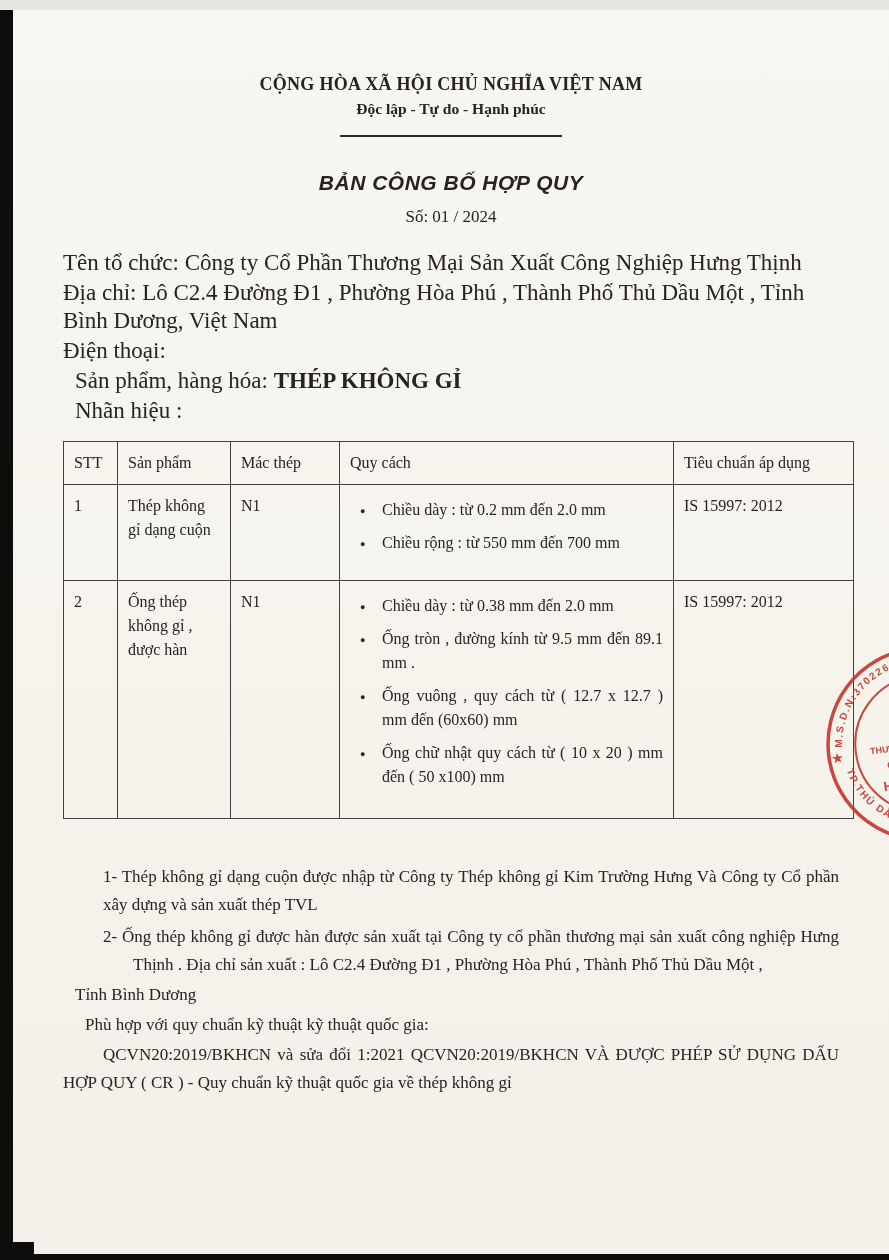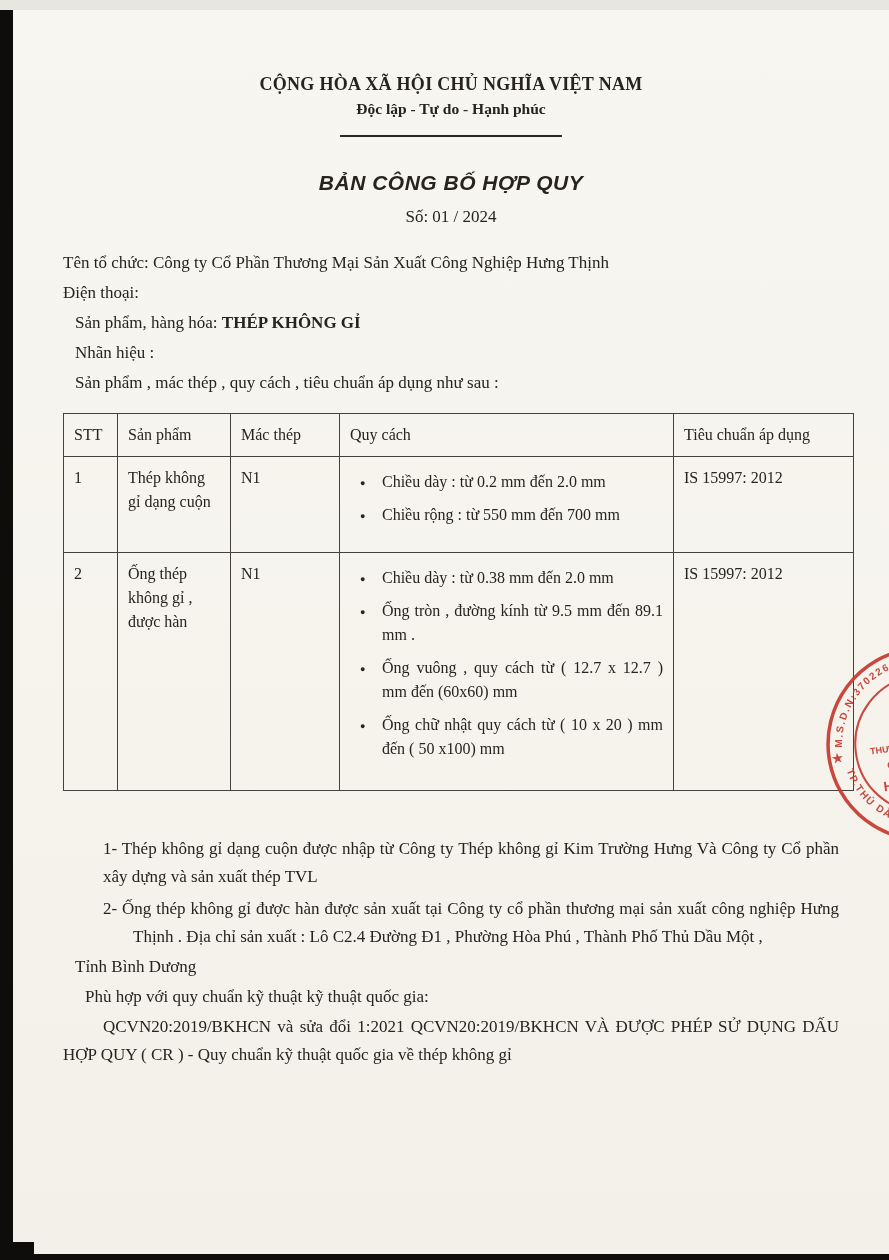--- a/index.html
+++ b/index.html
@@ -19,21 +19,21 @@
 
   .content { position:absolute; left:63px; top:64px; width:776px; }
 
   .h-nation { text-align:center; font-weight:bold; font-size:18px; letter-spacing:.3px; }
   .h-motto-wrap { text-align:center; margin-top:5px; }
   .h-motto { display:inline-block; font-weight:bold; font-size:15.5px; border-bottom:2px solid #2b2926; padding:0 16px 17px 16px; }
 
   .doc-title { text-align:center; font-weight:bold; font-size:21px; letter-spacing:.5px; margin-top:34px; font-family:"Liberation Sans","DejaVu Sans",sans-serif;font-style:italic; }
   .doc-number { text-align:center; font-size:17px; margin-top:12px; }
 
-  .para { font-size:17px; line-height:28px; }
+  .para { font-size:23px; line-height:28px; }
   .p-org { margin-top:22px; }
   .p-addr { margin-top:2px; }
   .p-phone { margin-top:2px; }
   .p-product, .p-brand, .p-intro { margin-top:2px; padding-left:12px; }
   .p-product strong { font-weight:bold; }
 
   table.spec { border-collapse:collapse; margin-top:16px; width:774px; table-layout:fixed; font-size:16px; }
   table.spec th, table.spec td { border:1.4px solid #46413c; vertical-align:top; padding:9px 10px; text-align:left; font-weight:normal; line-height:24px; }
   table.spec th { height:40px; }
   .c-stt, .th-stt { width:54px; text-align:center; }
@@ -78,24 +78,24 @@
 
     <div class="h-nation">CỘNG HÒA XÃ HỘI CHỦ NGHĨA VIỆT NAM</div>
     <div class="h-motto-wrap">
       <span class="h-motto">Độc lập - Tự do - Hạnh phúc</span>
     </div>
 
     <div class="doc-title">BẢN CÔNG BỐ HỢP QUY</div>
     <div class="doc-number">Số: 01 / 2024</div>
 
     <p class="para p-org">Tên tổ chức: Công ty Cổ Phần Thương Mại Sản Xuất Công Nghiệp Hưng Thịnh</p>
+    <p class="para p-addr">Địa chỉ: Lô C2.4 Đường Đ1 , Phường Hòa Phú , Thành Phố Thủ Dầu Một , Tỉnh Bình Dương, Việt Nam</p>
     <p class="para p-phone">Điện thoại:</p>
     <p class="para p-product"><span>Sản phẩm, hàng hóa:</span> <strong>THÉP KHÔNG GỈ</strong></p>
     <p class="para p-brand">Nhãn hiệu :</p>
-    <p class="para p-intro">Sản phẩm , mác thép , quy cách , tiêu chuẩn áp dụng như sau :</p>
 
     <table class="spec">
       <thead>
         <tr>
           <th class="th-stt">STT</th>
           <th class="th-sp">Sản phẩm</th>
           <th class="th-mt">Mác thép</th>
           <th class="th-qc">Quy cách</th>
           <th class="th-tc">Tiêu chuẩn áp dụng</th>
         </tr>

